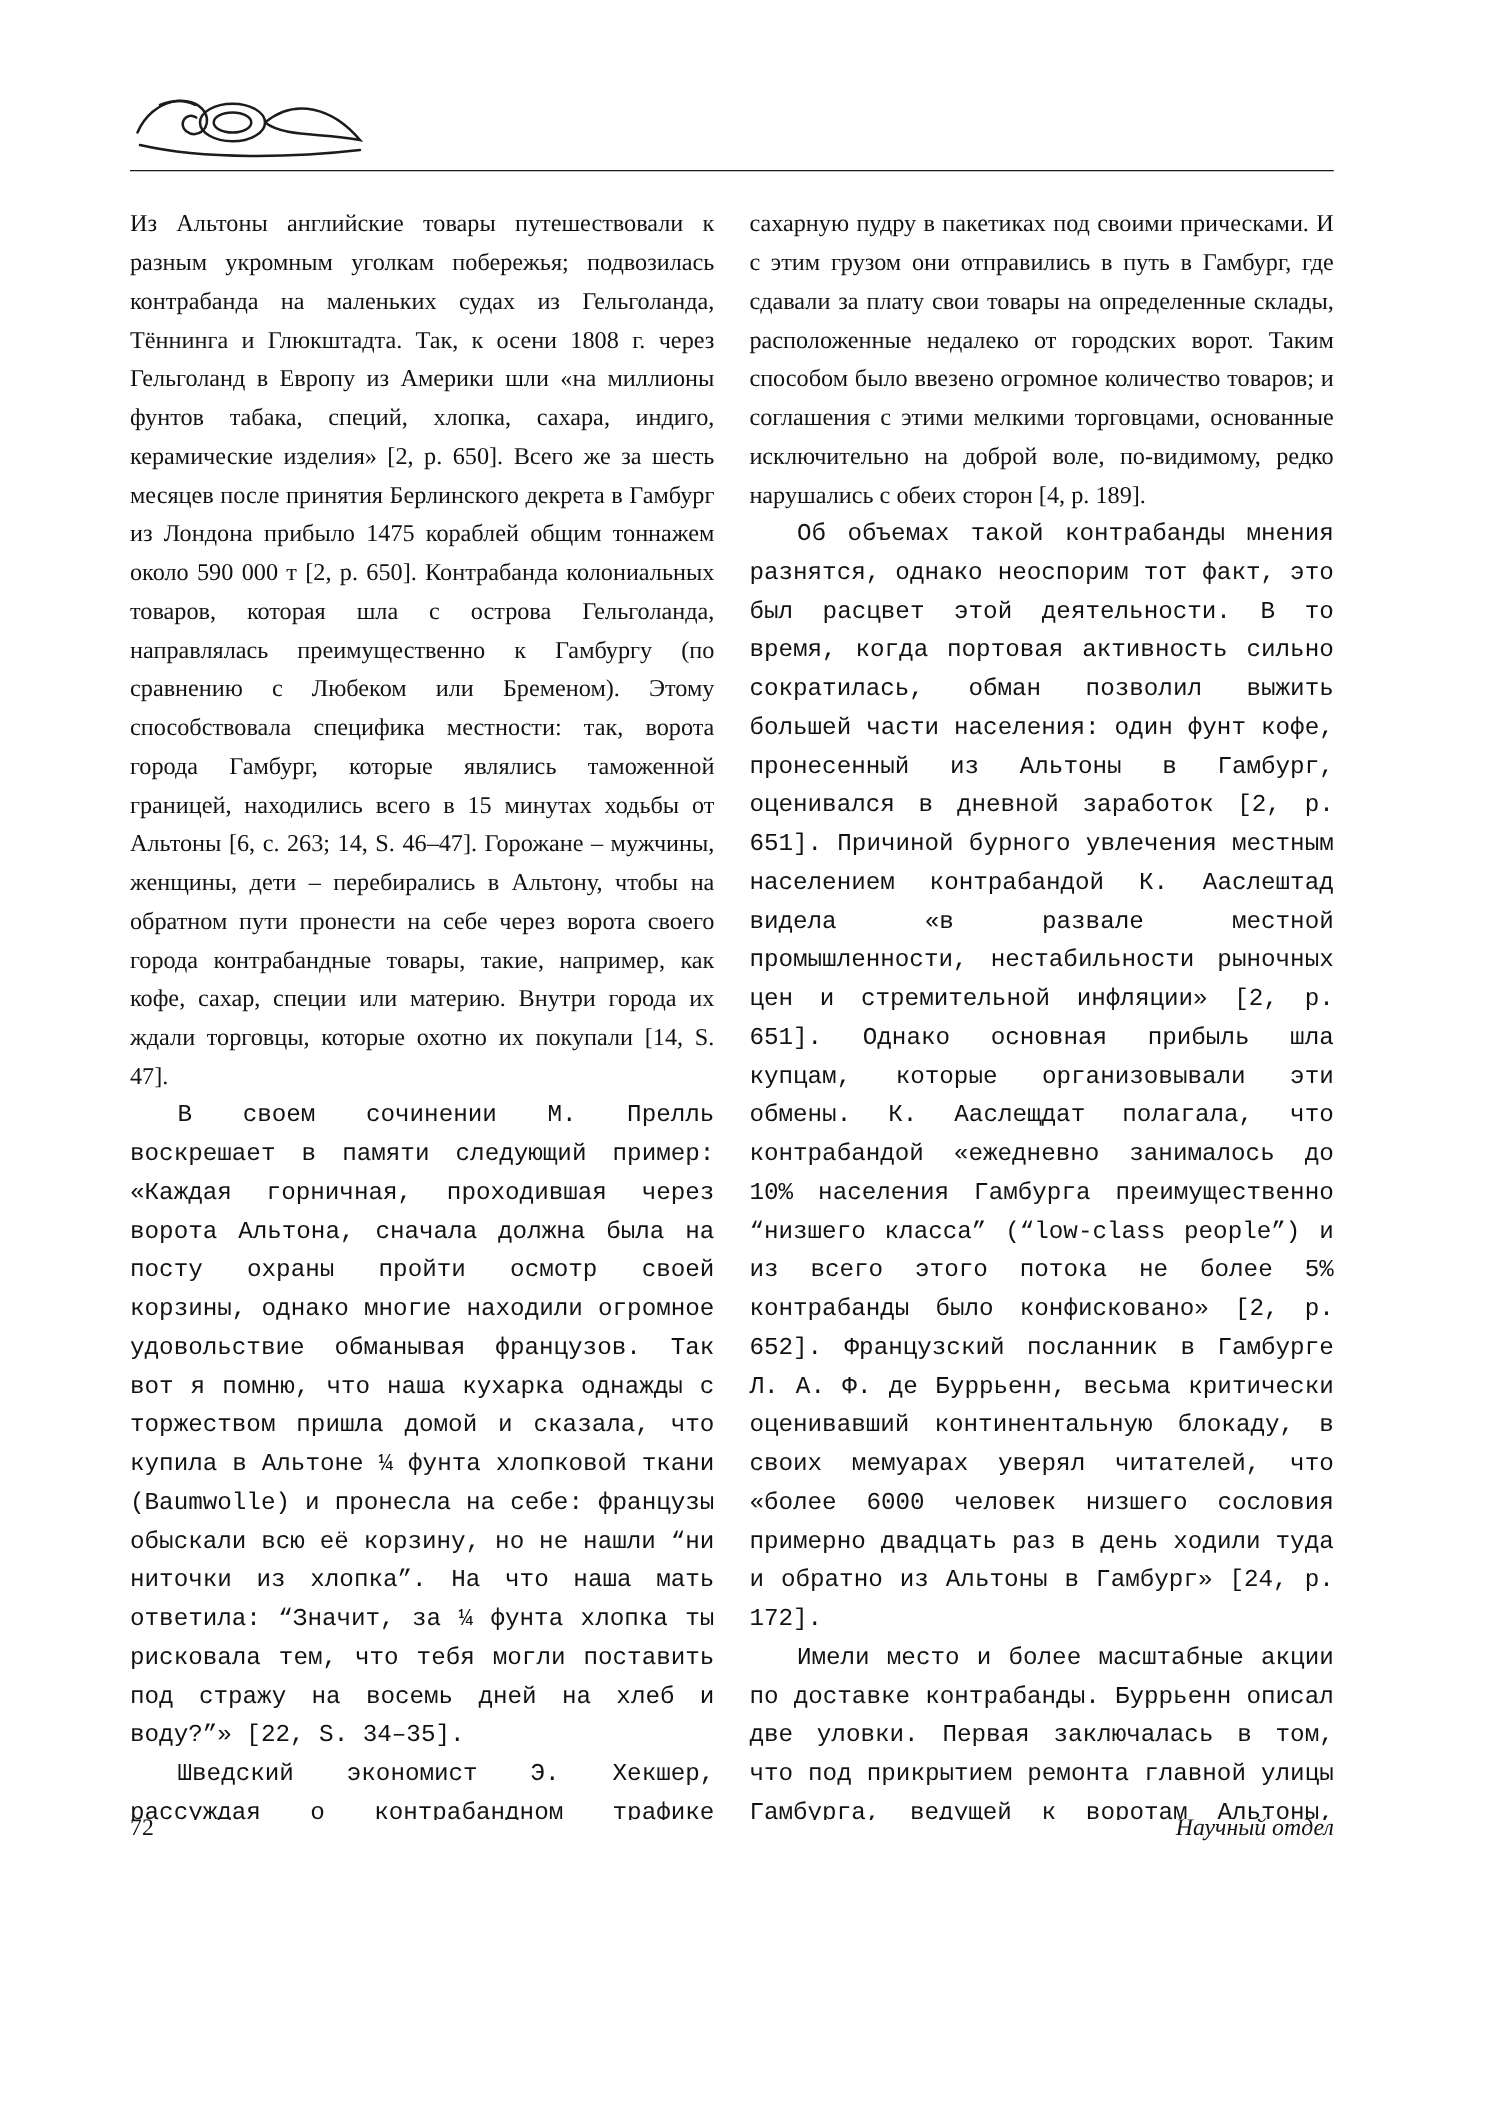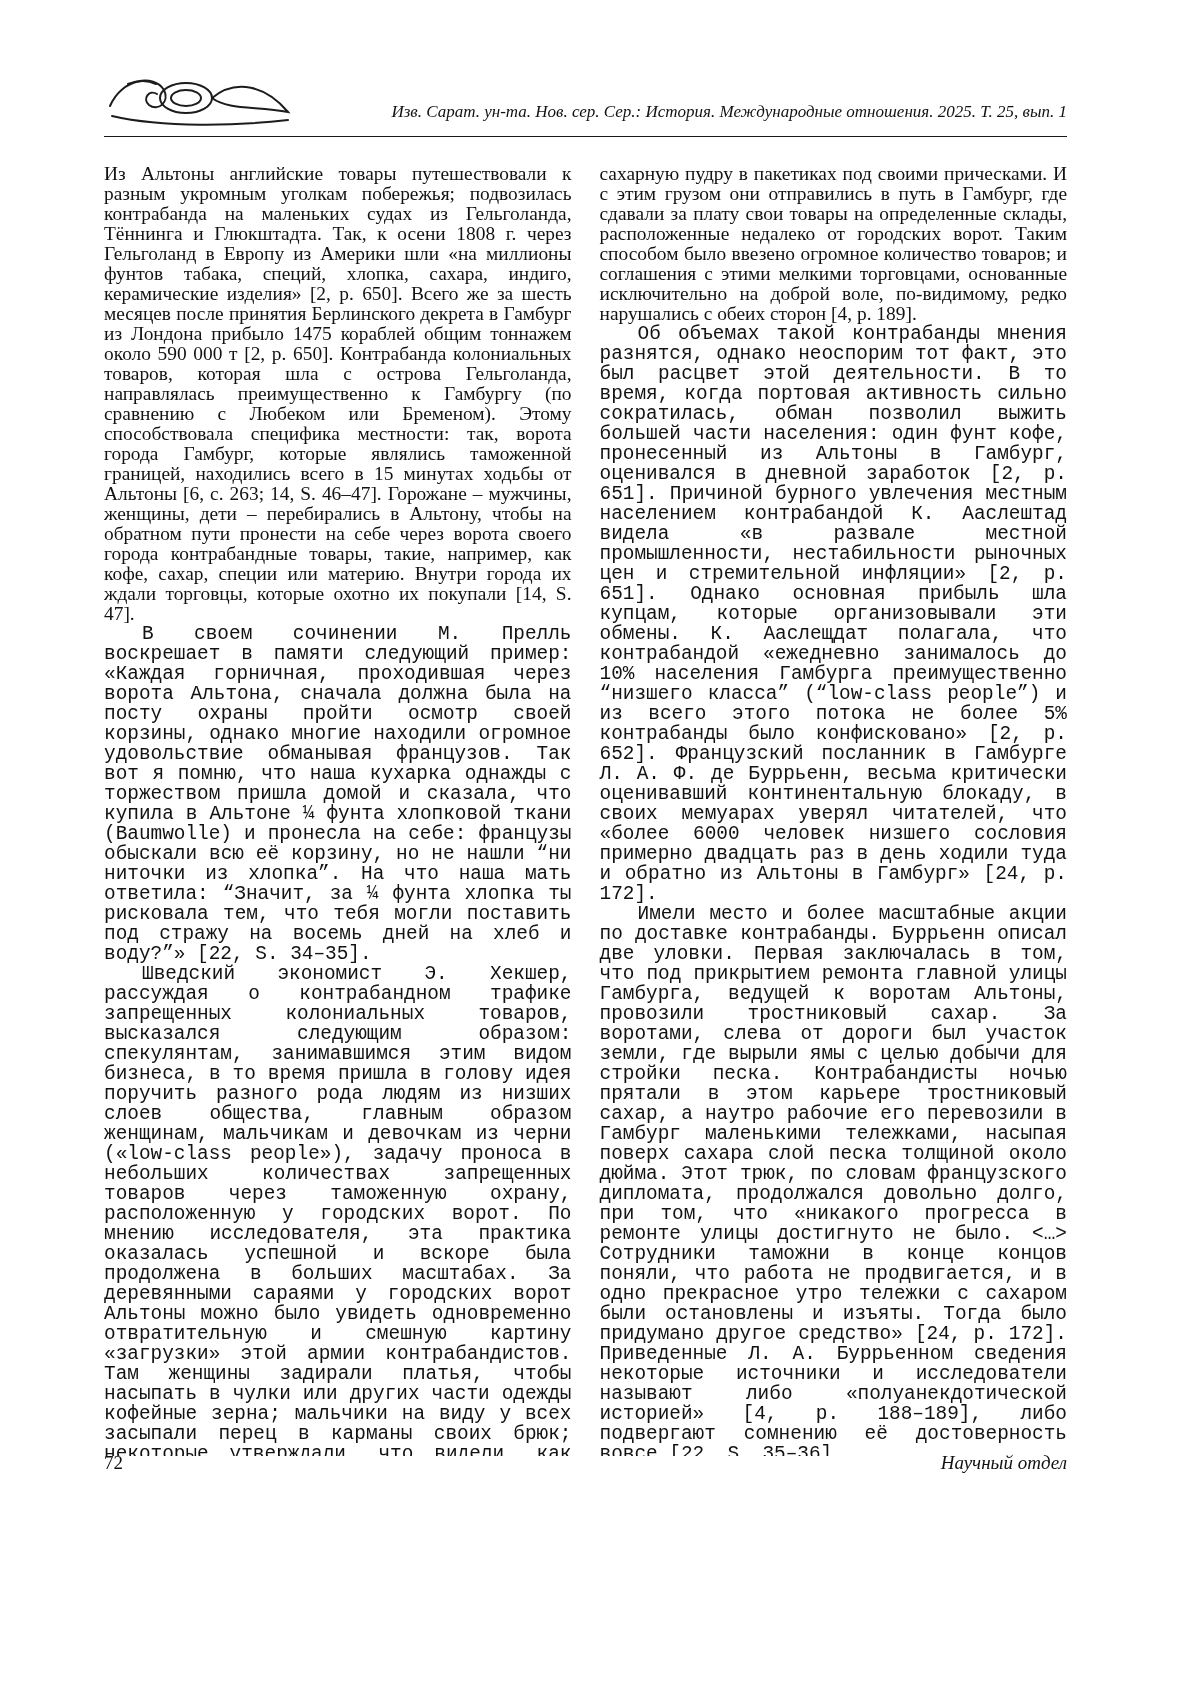--- a/index.html
+++ b/index.html
@@ -37,21 +37,21 @@
     padding-bottom: 6px;
     text-align: right;
     white-space: nowrap;
   }
   .columns {
     display: flex;
     gap: 28px;
     margin-top: 27px;
     text-align: justify;
     font-size: 19.4px;
-    line-height: 20px;
+    line-height: 31px;
     height: 1292px;
     overflow: hidden;
   }
   .col {
     flex: 1 1 0;
     min-width: 0;
     hyphens: auto;
     -webkit-hyphens: auto;
   }
   .para {
@@ -90,21 +90,20 @@
         <g fill="none" stroke="#1c1c1c" stroke-width="2" stroke-linecap="round">
           <path d="M6 36 C 18 8, 50 4, 60 20 C 66 32, 54 42, 45 35 C 38 29, 45 19, 53 24"></path>
           <ellipse cx="82" cy="28" rx="26" ry="15"></ellipse>
           <ellipse cx="82" cy="28" rx="15" ry="8"></ellipse>
           <path d="M108 28 C 132 8, 162 16, 184 42 C 152 36, 124 40, 108 28"></path>
           <path d="M8 46 C 60 58, 132 56, 184 50"></path>
           <path d="M24 14 C 34 10, 44 10, 52 14"></path>
         </g>
       </svg>
     </div>
-    <div class="running-title">Изв. Сарат. ун-та. Нов. сер. Сер.: История. Международные отношения. 2025. Т. 25, вып. 1</div>
   </header>
 
   <main class="columns">
     <div class="col">
       <p class="para">Из Альтоны английские товары путешествовали к разным укромным уголкам побережья; подвозилась контрабанда на маленьких судах из Гельголанда, Тённинга и Глюкштадта. Так, к осени 1808 г. через Гельголанд в Европу из Америки шли «на миллионы фунтов табака, специй, хлопка, сахара, индиго, керамические изделия» [2, p. 650]. Всего же за шесть месяцев после принятия Берлинского декрета в Гамбург из Лондона прибыло 1475 кораблей общим тоннажем около 590 000 т [2, p. 650]. Контрабанда колониальных товаров, которая шла с острова Гельголанда, направлялась преимущественно к Гамбургу (по сравнению с Любеком или Бременом). Этому способствовала специфика местности: так, ворота города Гамбург, которые являлись таможенной границей, находились всего в 15 минутах ходьбы от Альтоны [6, с. 263; 14, S. 46–47]. Горожане – мужчины, женщины, дети – перебирались в Альтону, чтобы на обратном пути пронести на себе через ворота своего города контрабандные товары, такие, например, как кофе, сахар, специи или материю. Внутри города их ждали торговцы, которые охотно их покупали [14, S. 47].</p>
       <p class="para indent">В своем сочинении М. Прелль воскрешает в памяти следующий пример: «Каждая горничная, проходившая через ворота Альтона, сначала должна была на посту охраны пройти осмотр своей корзины, однако многие находили огромное удовольствие обманывая французов. Так вот я помню, что наша кухарка однажды с торжеством пришла домой и сказала, что купила в Альтоне ¼ фунта хлопковой ткани (Baumwolle) и пронесла на себе: французы обыскали всю её корзину, но не нашли “ни ниточки из хлопка”. На что наша мать ответила: “Значит, за ¼ фунта хлопка ты рисковала тем, что тебя могли поставить под стражу на восемь дней на хлеб и воду?”» [22, S. 34–35].</p>
       <p class="para indent">Шведский экономист Э. Хекшер, рассуждая о контрабандном трафике запрещенных колониальных товаров, высказался следующим образом: спекулянтам, занимавшимся этим видом бизнеса, в то время пришла в голову идея поручить разного рода людям из низших слоев общества, главным образом женщинам, мальчикам и девочкам из черни («low-class people»), задачу проноса в небольших количествах запрещенных товаров через таможенную охрану, расположенную у городских ворот. По мнению исследователя, эта практика оказалась успешной и вскоре была продолжена в больших масштабах. За деревянными сараями у городских ворот Альтоны можно было увидеть одновременно отвратительную и смешную картину «загрузки» этой армии контрабандистов. Там женщины задирали платья, чтобы насыпать в чулки или других части одежды кофейные зерна; мальчики на виду у всех засыпали перец в карманы своих брюк; некоторые утверждали, что видели, как женщины прятали</p>
     </div>
     <div class="col">
       <p class="para">сахарную пудру в пакетиках под своими прическами. И с этим грузом они отправились в путь в Гамбург, где сдавали за плату свои товары на определенные склады, расположенные недалеко от городских ворот. Таким способом было ввезено огромное количество товаров; и соглашения с этими мелкими торговцами, основанные исключительно на доброй воле, по-видимому, редко нарушались с обеих сторон [4, p. 189].</p>

